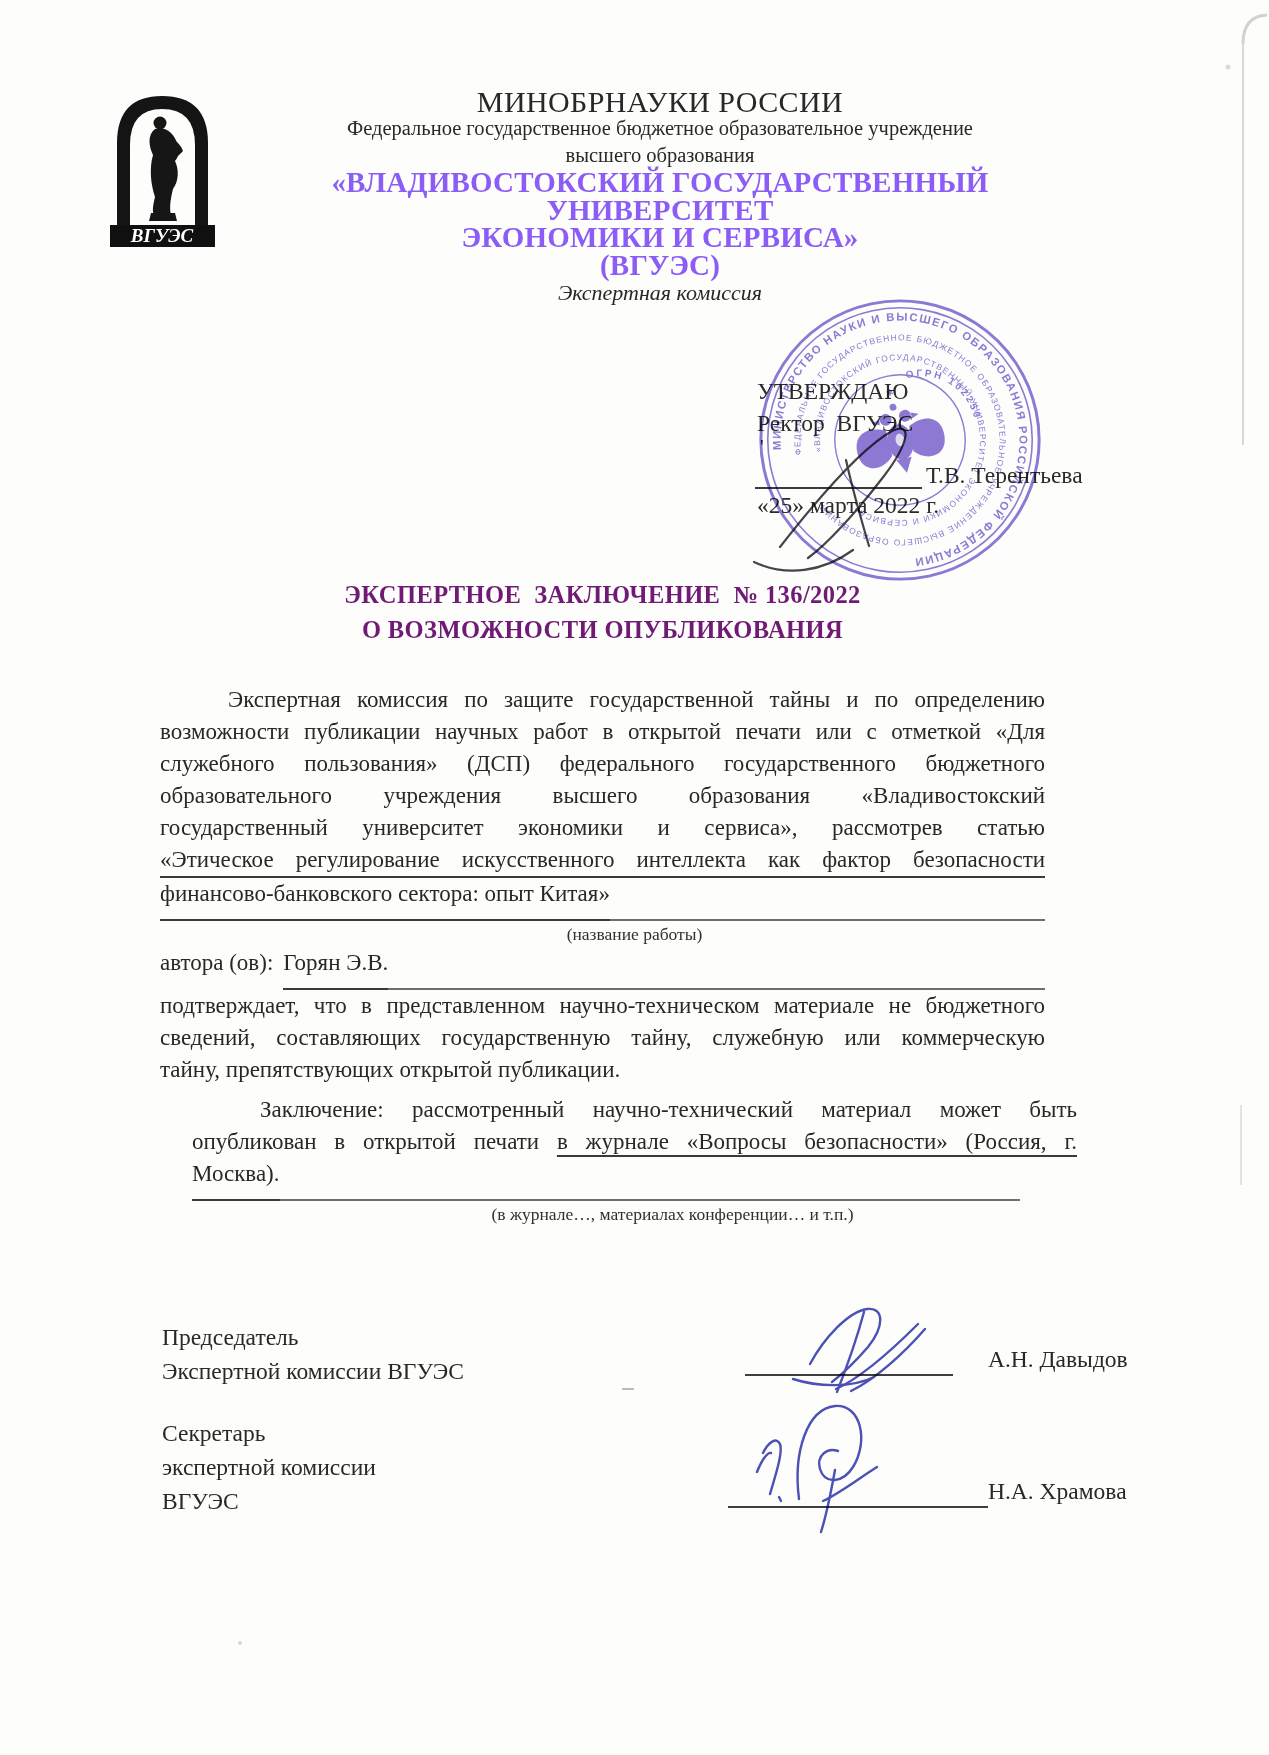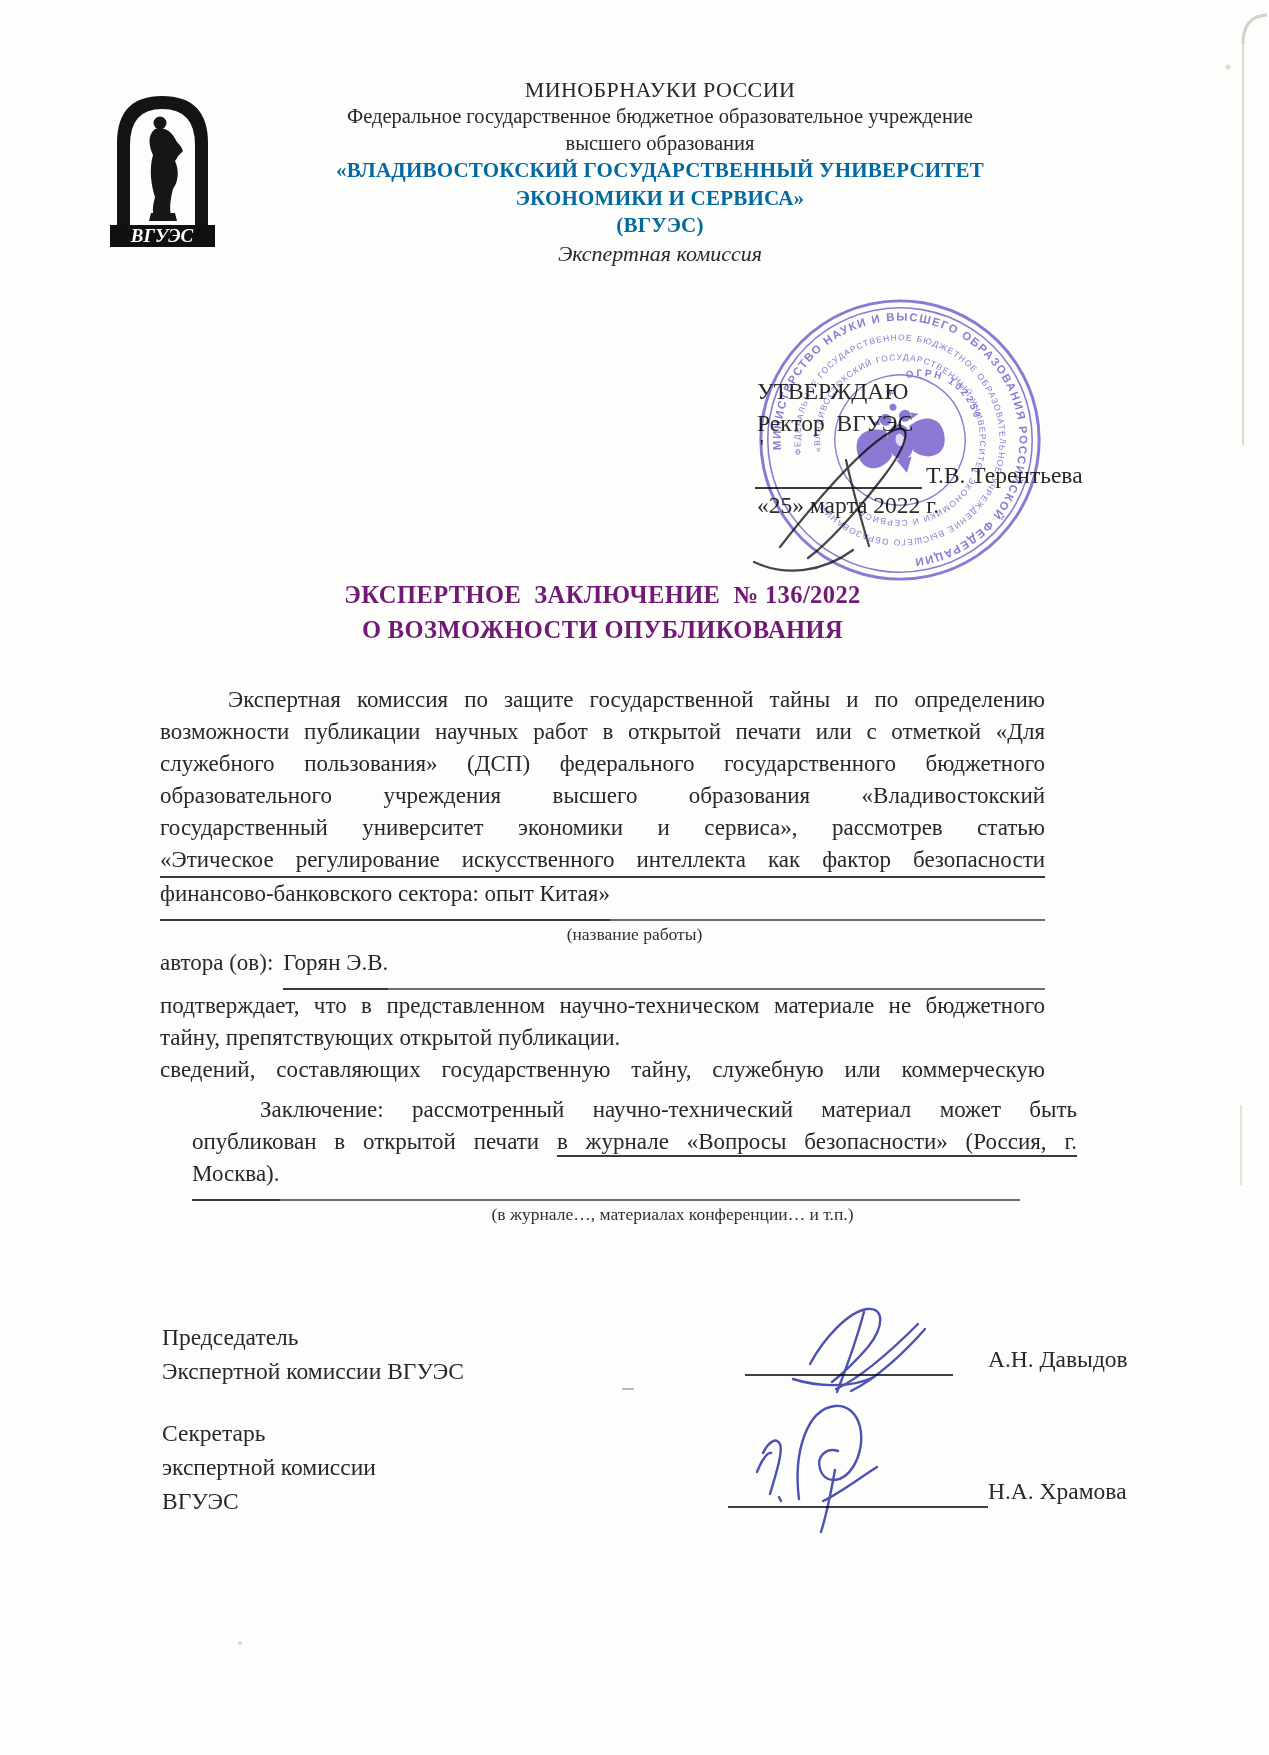--- a/index.html
+++ b/index.html
@@ -4,23 +4,23 @@
 <style>
   html,body{margin:0;padding:0;background:#e8e8e8;}
   .page{
     position:relative;width:1269px;height:1755px;margin:0 auto;
     background:#fdfdfb;overflow:hidden;
     font-family:"Liberation Serif","DejaVu Serif",serif;color:#282828;
   }
   .abs{position:absolute;}
   
   .header{position:absolute;left:270px;top:76px;width:780px;text-align:center;}
-  .h-min{font-size:22px;line-height:27px;letter-spacing:.4px;}
+  .h-min{font-size:30px;line-height:27px;letter-spacing:.4px;margin-top:12px;}
   .h-org{font-size:20.5px;line-height:27px;}
-  .h-bold{font-size:21px;font-weight:bold;line-height:27.5px;letter-spacing:.2px;color:#0369a1;}
+  .h-bold{font-size:29px;font-weight:bold;line-height:27.5px;letter-spacing:.2px;color:#8b5cf6;}
   .h-dept{font-size:22px;font-style:italic;line-height:28px;}
   
   .appr{font-size:23.5px;color:#2b2b2b;white-space:pre;}
   .sign-rule{border-top:2px solid #3b3b3b;height:0;}
   
   .title{left:160px;width:885px;text-align:center;font-weight:bold;font-size:24.5px;
          letter-spacing:.4px;color:#701a75;white-space:pre;}
   
   .body-block{position:absolute;left:160px;top:684px;width:885px;font-size:23px;}
   .concl-block{position:absolute;left:160px;top:1094px;width:885px;font-size:23px;margin-left:32px;}
@@ -134,22 +134,22 @@
       <span class="tdk">финансово-банковского сектора: опыт Китая»</span>
       <span class="rfill"></span>
     </div>
     <div class="cap cap1">(название работы)</div>
     <div class="frow">
       <span class="lbl">автора (ов):</span>
       <span class="tdk">Горян Э.В.</span>
       <span class="rfill"></span>
     </div>
     <div class="ln">подтверждает, что в представленном научно-техническом материале не бюджетного</div>
+    <div class="ln">сведений, составляющих государственную тайну, служебную или коммерческую</div>
     <div class="ln ln-left">тайну, препятствующих открытой публикации.</div>
-    <div class="ln">сведений, составляющих государственную тайну, служебную или коммерческую</div>
   </div>
 
   <div class="concl-block">
     <div class="ln ind">Заключение: рассмотренный научно-технический материал может быть</div>
     <div class="ln"><span>опубликован в открытой печати </span><span class="udec">в журнале «Вопросы безопасности» (Россия, г.</span></div>
     <div class="frow" style="width:828px;">
       <span class="tdk">Москва).</span>
       <span class="rfill"></span>
     </div>
     <div class="cap cap2">(в журнале…, материалах конференции… и т.п.)</div>

